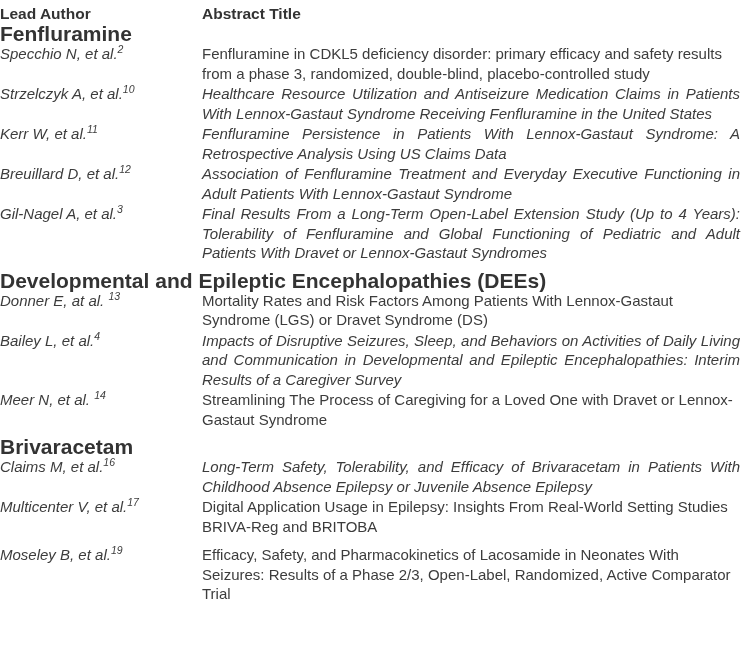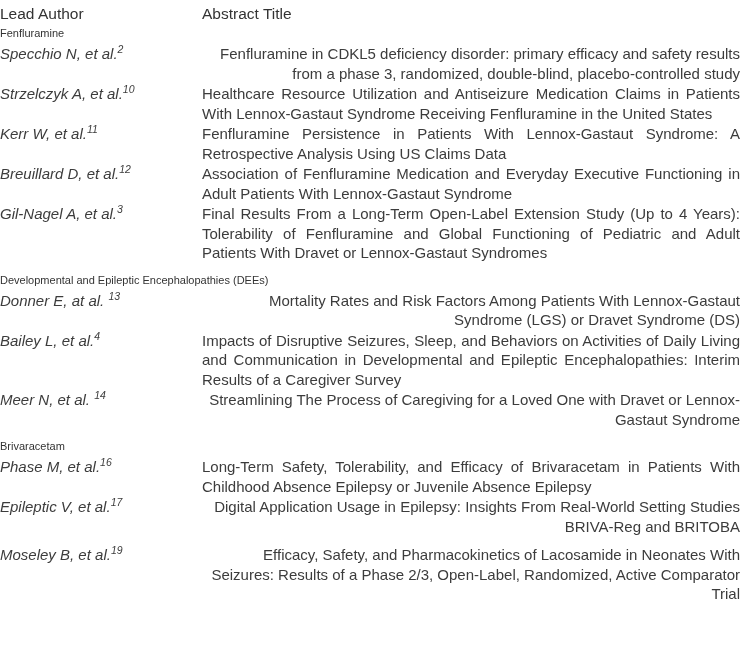--- a/index.html
+++ b/index.html
@@ -30,32 +30,32 @@
   table.abstract-table col.c-author { width: 196px; }
   table.abstract-table col.c-title  { width: 544px; }
 
   th, td {
     vertical-align: top;
     padding: 0;
     border: none;
     text-align: left;
   }
   .hdr-cell {
-    font-weight: normal;
+    font-weight: bold;
     font-size: 15.5px;
     line-height: 19px;
     color: #333333;
     padding-top: 4px;
     padding-bottom: 1px;
   }
   .hdr-cell.title-hdr { padding-left: 6px; }
 
   .section-row td {
-    font-weight: normal;
-    font-size: 11px;
+    font-weight: bold;
+    font-size: 21px;
     line-height: 19px;
     color: #333333;
     white-space: nowrap;
     padding-top: 0px;
     padding-bottom: 0px;
   }
 
   .author-cell {
     font-size: 15px;
     line-height: 19.5px;
@@ -66,22 +66,22 @@
   }
   .title-cell {
     font-size: 15px;
     line-height: 19.5px;
     color: #3c3c3c;
     padding-top: 1px;
     padding-left: 6px;
     padding-right: 0px;
   }
   .title-cell.justified { text-align: justify; }
-  .title-cell.justified > span { display: block; }
-  .title-cell.plain { text-align: right; }
+  .title-cell.justified > span { display: block; font-style: italic; }
+  .title-cell.plain { text-align: left; }
 
   sup {
     font-size: 10.5px;
     line-height: 0;
     vertical-align: 0.55em;
   }
   .gap-row td { height: 8px; font-size: 0; line-height: 0; }
 </style>
 </head>
 <body>
@@ -114,21 +114,21 @@
         </tr>
         <tr>
           <td class="author-cell"><span>Kerr W, et al.</span><sup>11</sup></td>
           <td class="title-cell justified">
             <span>Fenfluramine Persistence in Patients With Lennox-Gastaut Syndrome: A Retrospective Analysis Using US Claims Data</span>
           </td>
         </tr>
         <tr>
           <td class="author-cell"><span>Breuillard D, et al.</span><sup>12</sup></td>
           <td class="title-cell justified">
-            <span>Association of Fenfluramine Medication and Everyday Executive Functioning in Adult Patients With Lennox-Gastaut Syndrome</span>
+            <span>Association of Fenfluramine Treatment and Everyday Executive Functioning in Adult Patients With Lennox-Gastaut Syndrome</span>
           </td>
         </tr>
         <tr>
           <td class="author-cell"><span>Gil-Nagel A, et al.</span><sup>3</sup></td>
           <td class="title-cell justified">
             <span>Final Results From a Long-Term Open-Label Extension Study (Up to 4 Years): Tolerability of Fenfluramine and Global Functioning of Pediatric and Adult Patients With Dravet or Lennox-Gastaut Syndromes</span>
           </td>
         </tr>
         <tr class="gap-row">
           <td colspan="2"></td>
@@ -150,27 +150,27 @@
           <td class="author-cell"><span>Meer N, et al. </span><sup>14</sup></td>
           <td class="title-cell plain"><span>Streamlining The Process of Caregiving for a Loved One with Dravet or Lennox-Gastaut Syndrome</span></td>
         </tr>
         <tr class="gap-row">
           <td colspan="2"></td>
         </tr>
         <tr class="section-row">
           <td colspan="2">Brivaracetam</td>
         </tr>
         <tr>
-          <td class="author-cell"><span>Phase M, et al.</span><sup>16</sup></td>
+          <td class="author-cell"><span>Claims M, et al.</span><sup>16</sup></td>
           <td class="title-cell justified">
             <span>Long-Term Safety, Tolerability, and Efficacy of Brivaracetam in Patients With Childhood Absence Epilepsy or Juvenile Absence Epilepsy</span>
           </td>
         </tr>
         <tr>
-          <td class="author-cell"><span>Epileptic V, et al.</span><sup>17</sup></td>
+          <td class="author-cell"><span>Multicenter V, et al.</span><sup>17</sup></td>
           <td class="title-cell plain"><span>Digital Application Usage in Epilepsy: Insights From Real-World Setting Studies BRIVA-Reg and BRITOBA</span></td>
         </tr>
         <tr class="gap-row">
           <td colspan="2"></td>
         </tr>
         <tr>
           <td class="author-cell"><span>Moseley B, et al.</span><sup>19</sup></td>
           <td class="title-cell plain"><span>Efficacy, Safety, and Pharmacokinetics of Lacosamide in Neonates With Seizures: Results of a Phase 2/3, Open-Label, Randomized, Active Comparator Trial</span></td>
         </tr>
       </tbody>

